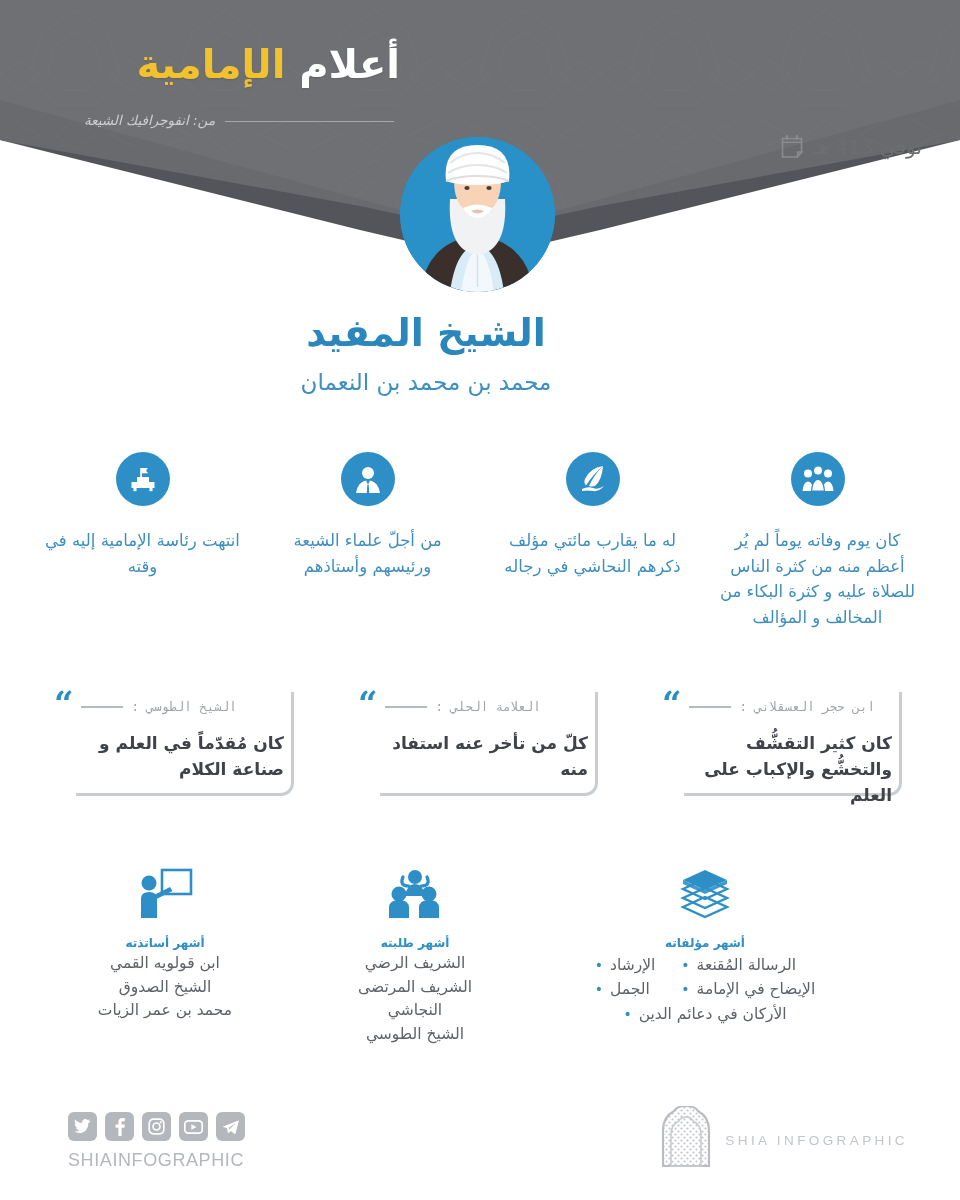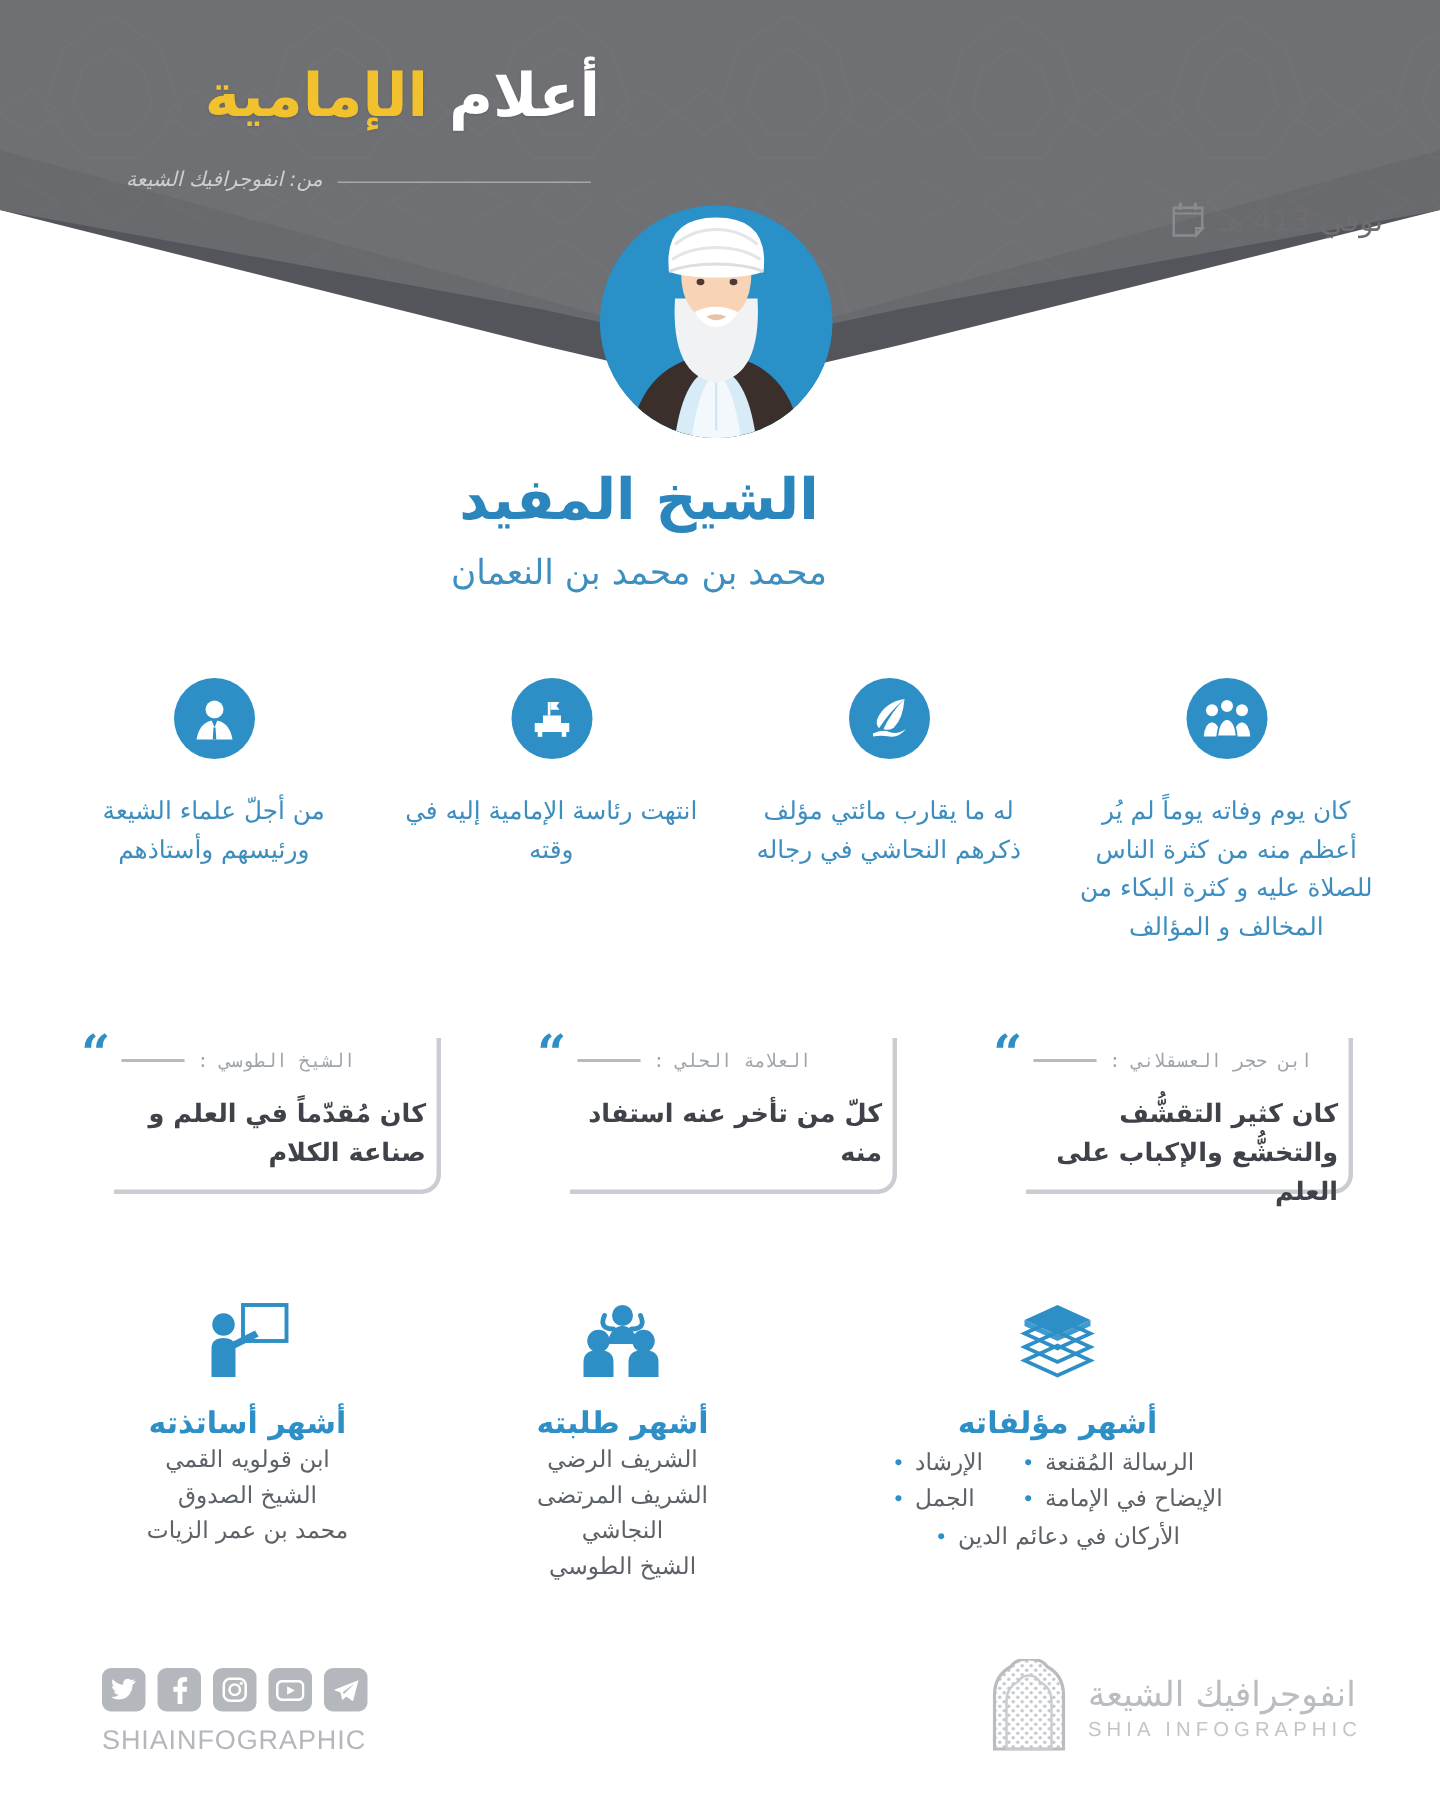--- a/index.html
+++ b/index.html
@@ -263,21 +263,21 @@
   .lico {
     height: 62px;
     display: flex;
     align-items: flex-end;
     justify-content: center;
   }
   .lico svg { display: block; }
   .ltitle {
     margin-top: 16px;
     color: #2d8fc6;
-    font-size: 20px;
+    font-size: 12px;
     font-weight: bold;
     text-align: center;
   }
   .litems {
     margin-top: 2px;
     text-align: center;
     color: #5d6268;
     font-size: 15.5px;
     line-height: 1.52;
   }
@@ -460,41 +460,41 @@
   <div class="name-block">
     <div class="name-main">الشيخ المفيد</div>
     <div class="name-sub">محمد بن محمد بن النعمان</div>
   </div>
 
   <div class="features">
 
     <div class="feature">
       <div class="feat-circle">
         <svg width="30" height="30" viewBox="0 0 30 30">
-          <circle cx="15" cy="9" r="6" fill="#ffffff"></circle>
-          <path d="M3 29 q2 -12 12 -13 q10 1 12 13 Z" fill="#ffffff"></path>
-          <path d="M13 16 l2 5 l2 -5 l-2 -1 Z" fill="#2d8fc6"></path>
-          <path d="M14.3 21 h1.4 l.5 8 h-2.4 Z" fill="#2d8fc6"></path>
-        </svg>
-      </div>
-      <div class="feat-text">من أجلّ علماء الشيعة ورئيسهم وأستاذهم</div>
-    </div>
-
-    <div class="feature">
-      <div class="feat-circle">
-        <svg width="30" height="30" viewBox="0 0 30 30">
           <rect x="12.2" y="4" width="1.7" height="9" fill="#ffffff"></rect>
           <path d="M14 4 h6 l-2 2.6 l2 2.6 h-6 Z" fill="#ffffff"></path>
           <path d="M9 13 h12 v5 h-12 Z" fill="#ffffff"></path>
           <path d="M3.5 18 h23 v6 h-23 Z" fill="#ffffff"></path>
           <rect x="5.5" y="24" width="3" height="3.2" fill="#ffffff"></rect>
           <rect x="21.5" y="24" width="3" height="3.2" fill="#ffffff"></rect>
         </svg>
       </div>
       <div class="feat-text">انتهت رئاسة الإمامية إليه في وقته</div>
+    </div>
+
+    <div class="feature">
+      <div class="feat-circle">
+        <svg width="30" height="30" viewBox="0 0 30 30">
+          <circle cx="15" cy="9" r="6" fill="#ffffff"></circle>
+          <path d="M3 29 q2 -12 12 -13 q10 1 12 13 Z" fill="#ffffff"></path>
+          <path d="M13 16 l2 5 l2 -5 l-2 -1 Z" fill="#2d8fc6"></path>
+          <path d="M14.3 21 h1.4 l.5 8 h-2.4 Z" fill="#2d8fc6"></path>
+        </svg>
+      </div>
+      <div class="feat-text">من أجلّ علماء الشيعة ورئيسهم وأستاذهم</div>
     </div>
 
     <div class="feature">
       <div class="feat-circle">
         <svg width="32" height="32" viewBox="0 0 32 32">
           <path d="M26 3 q-13 2 -18 13 q-1.5 3.5 1 6.5 q7 -11 17 -19.5 Z" fill="#ffffff"></path>
           <path d="M26 3 q-9 9 -14 20 q4 1.5 7 -1 q6 -6 7 -19 Z" fill="#ffffff"></path>
           <path d="M5 26 q6 -3 11 -1 q5 2 11 -2 q-5 6 -11 5 q-6 -1 -11 0 Z" fill="#ffffff"></path>
         </svg>
       </div>
@@ -673,18 +673,17 @@
           </clipPath>
         </defs>
         <g clip-path="url(#archclip)">
           <rect x="0" y="0" width="54" height="62" fill="url(#mesh)"></rect>
         </g>
         <path d="M4 60 V24 q0 -13 11 -19 q3 -5 12 -5 q9 0 12 5 q11 6 11 19 v36 Z" fill="none" stroke="#b9bcc0" stroke-width="2.1"></path>
         <path d="M12 60 V28 q0 -9 8 -13 q2 -4 7 -4 q5 0 7 4 q8 4 8 13 v32 Z" fill="none" stroke="#c8cbcf" stroke-width="1.6"></path>
       </svg>
     </span>
     <span class="fl-text">
-      <span class="fl-ar">انفوجرافيك الشيعة</span>
       <span class="fl-en" style="display:block">SHIA INFOGRAPHIC</span>
     </span>
   </div>
 
 </div>
 
 </body></html>

